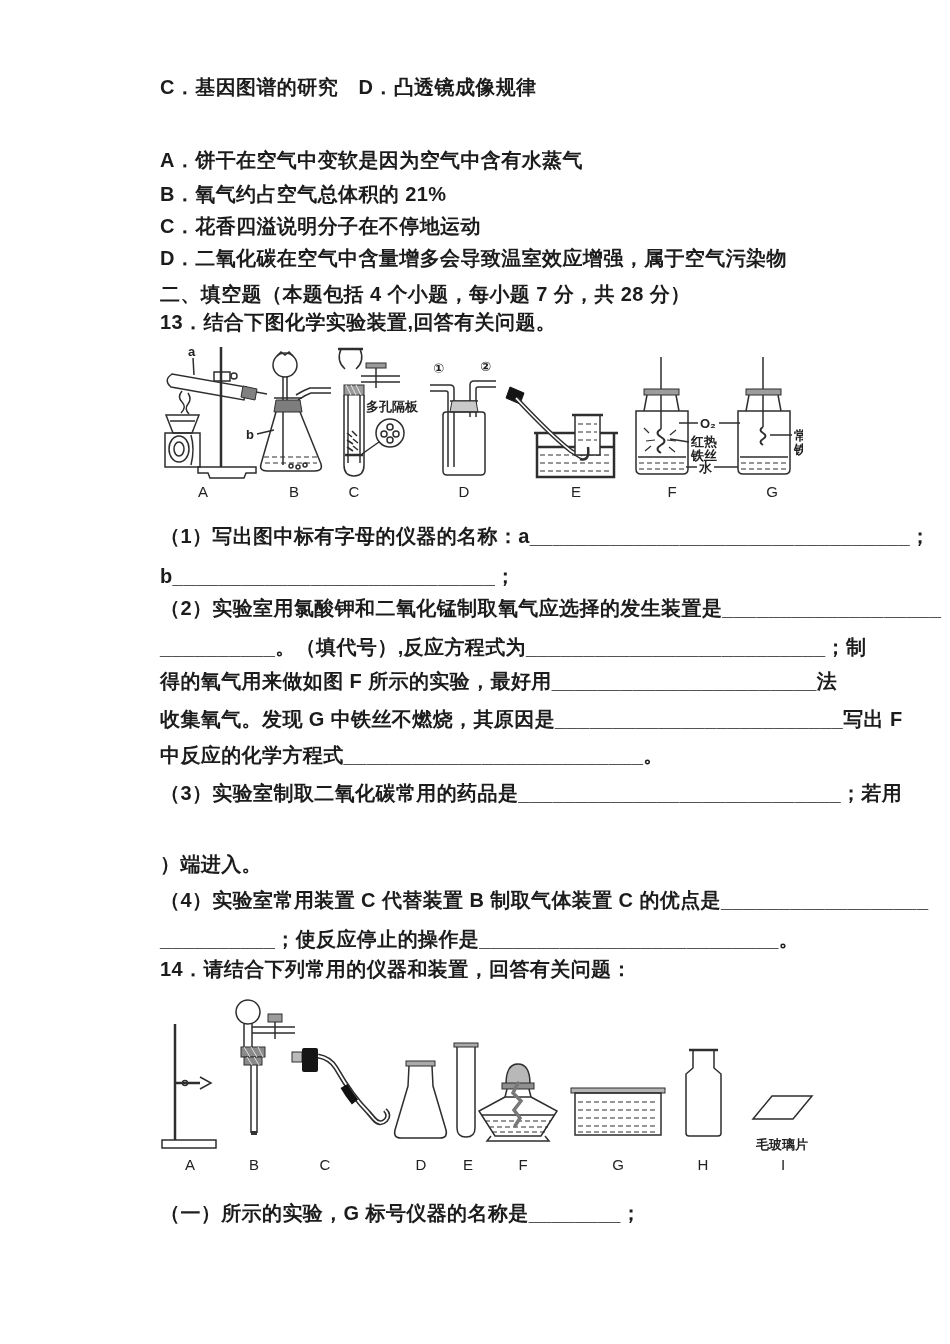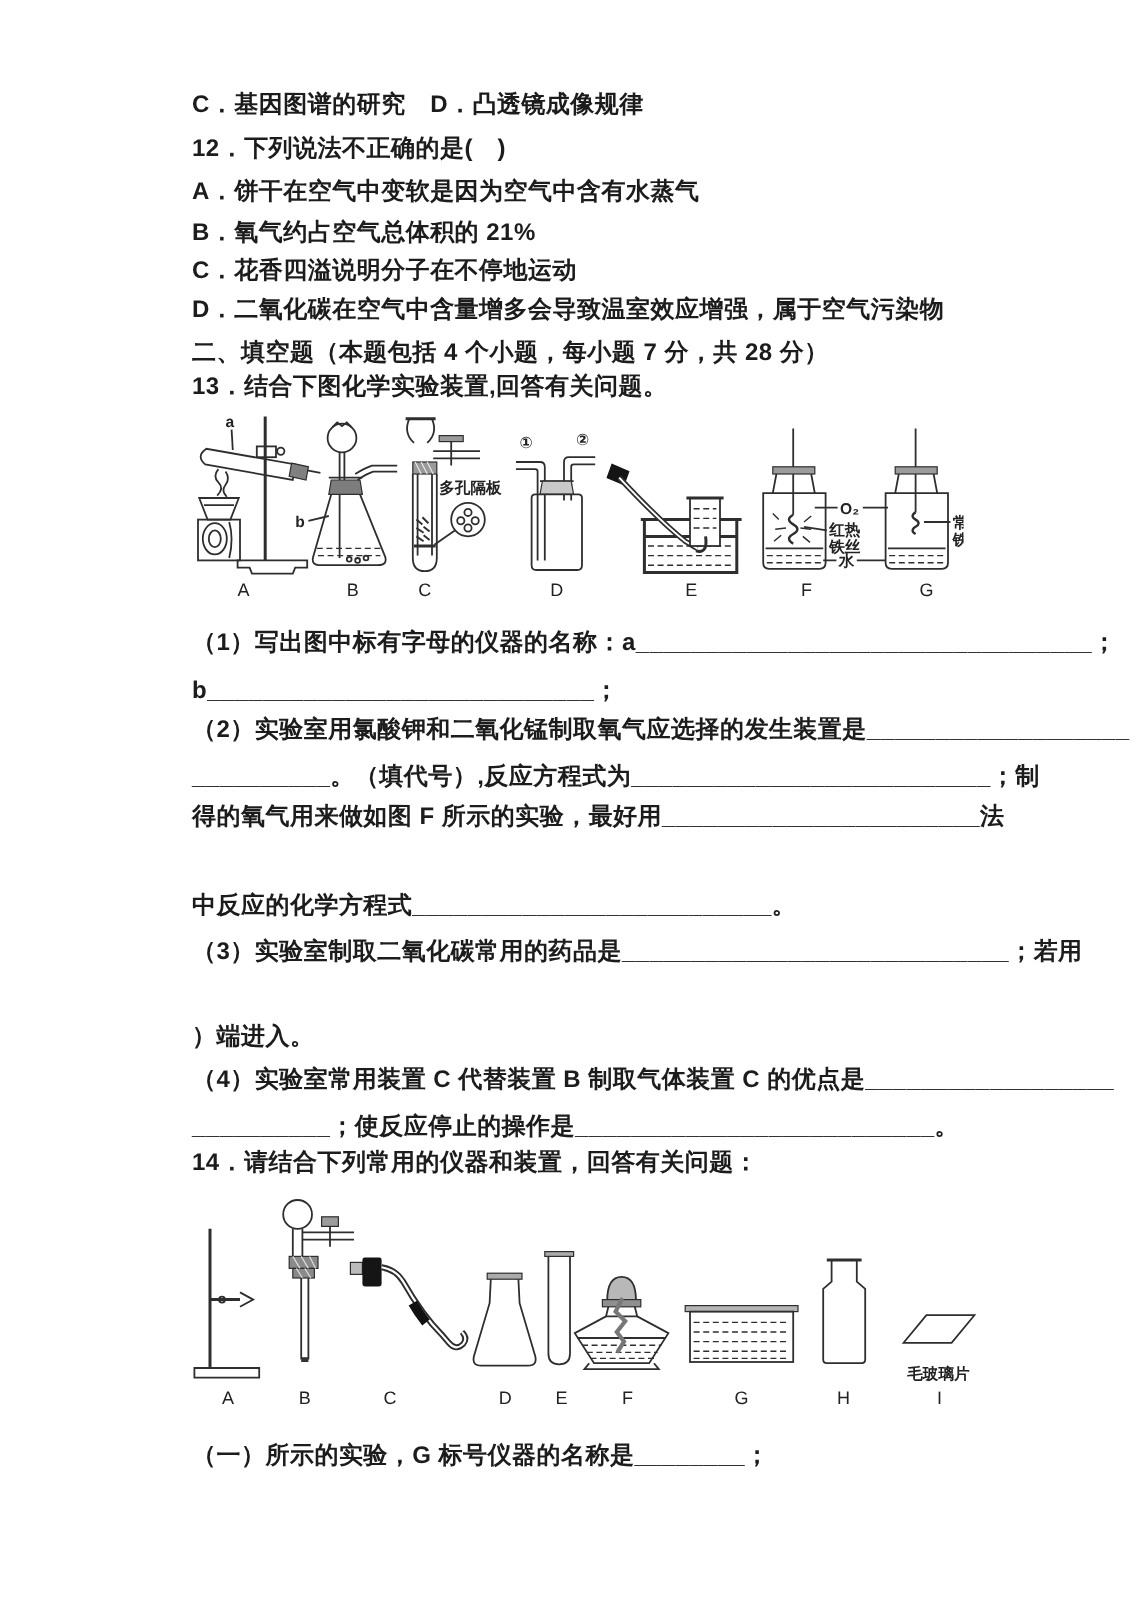--- a/index.html
+++ b/index.html
@@ -31,32 +31,32 @@
   .pipe{stroke:#2e2e2e;stroke-width:1.5;fill:none;}
   .thick{stroke:#2e2e2e;stroke-width:2.5;fill:none;}
   .dash{stroke:#2e2e2e;stroke-width:1.2;fill:none;stroke-dasharray:5 3;}
 </style>
 </head>
 <body>
 
 <div id="page">
 
   <div class="line" style="top:74px">C．基因图谱的研究　D．凸透镜成像规律</div>
-  <div class="line" style="top:111px">12．下列说法不正确的是(　)</div>
   <div class="line" style="top:147px">A．饼干在空气中变软是因为空气中含有水蒸气</div>
   <div class="line" style="top:181px">B．氧气约占空气总体积的 21%</div>
   <div class="line" style="top:213px">C．花香四溢说明分子在不停地运动</div>
   <div class="line" style="top:245px">D．二氧化碳在空气中含量增多会导致温室效应增强，属于空气污染物</div>
   <div class="line" style="top:281px">二、填空题（本题包括 4 个小题，每小题 7 分，共 28 分）</div>
   <div class="line" style="top:309px">13．结合下图化学实验装置,回答有关问题。</div>
   <div class="line" style="top:523px">（1）写出图中标有字母的仪器的名称：a_________________________________；</div>
   <div class="line" style="top:563px">b____________________________；</div>
   <div class="line" style="top:595px">（2）实验室用氯酸钾和二氧化锰制取氧气应选择的发生装置是___________________</div>
   <div class="line" style="top:634px">__________。（填代号）,反应方程式为__________________________；制</div>
   <div class="line" style="top:668px">得的氧气用来做如图 F 所示的实验，最好用_______________________法</div>
+  <div class="line" style="top:706px">收集氧气。发现 G 中铁丝不燃烧，其原因是_________________________写出 F</div>
   <div class="line" style="top:742px">中反应的化学方程式__________________________。</div>
   <div class="line" style="top:780px">（3）实验室制取二氧化碳常用的药品是____________________________；若用</div>
   <div class="line" style="top:851px">）端进入。</div>
   <div class="line" style="top:887px">（4）实验室常用装置 C 代替装置 B 制取气体装置 C 的优点是__________________</div>
   <div class="line" style="top:926px">__________；使反应停止的操作是__________________________。</div>
   <div class="line" style="top:956px">14．请结合下列常用的仪器和装置，回答有关问题：</div>
   <div class="line" style="top:1200px">（一）所示的实验，G 标号仪器的名称是________；</div>
 
   <div class="fig" style="left:158px;top:343px;width:645px;height:162px">
     <svg width="645" height="162" viewBox="0 0 645 162">

